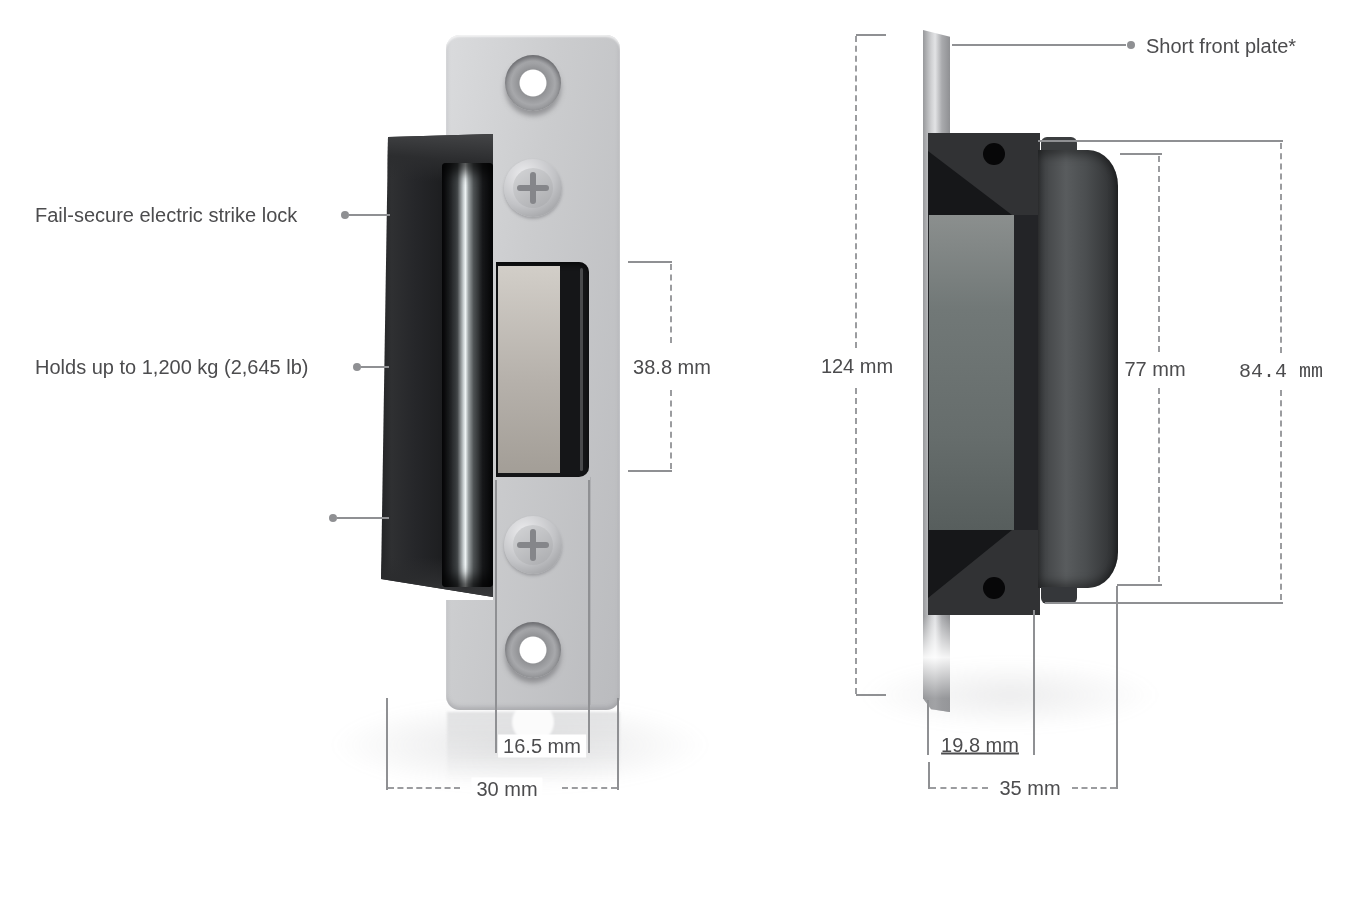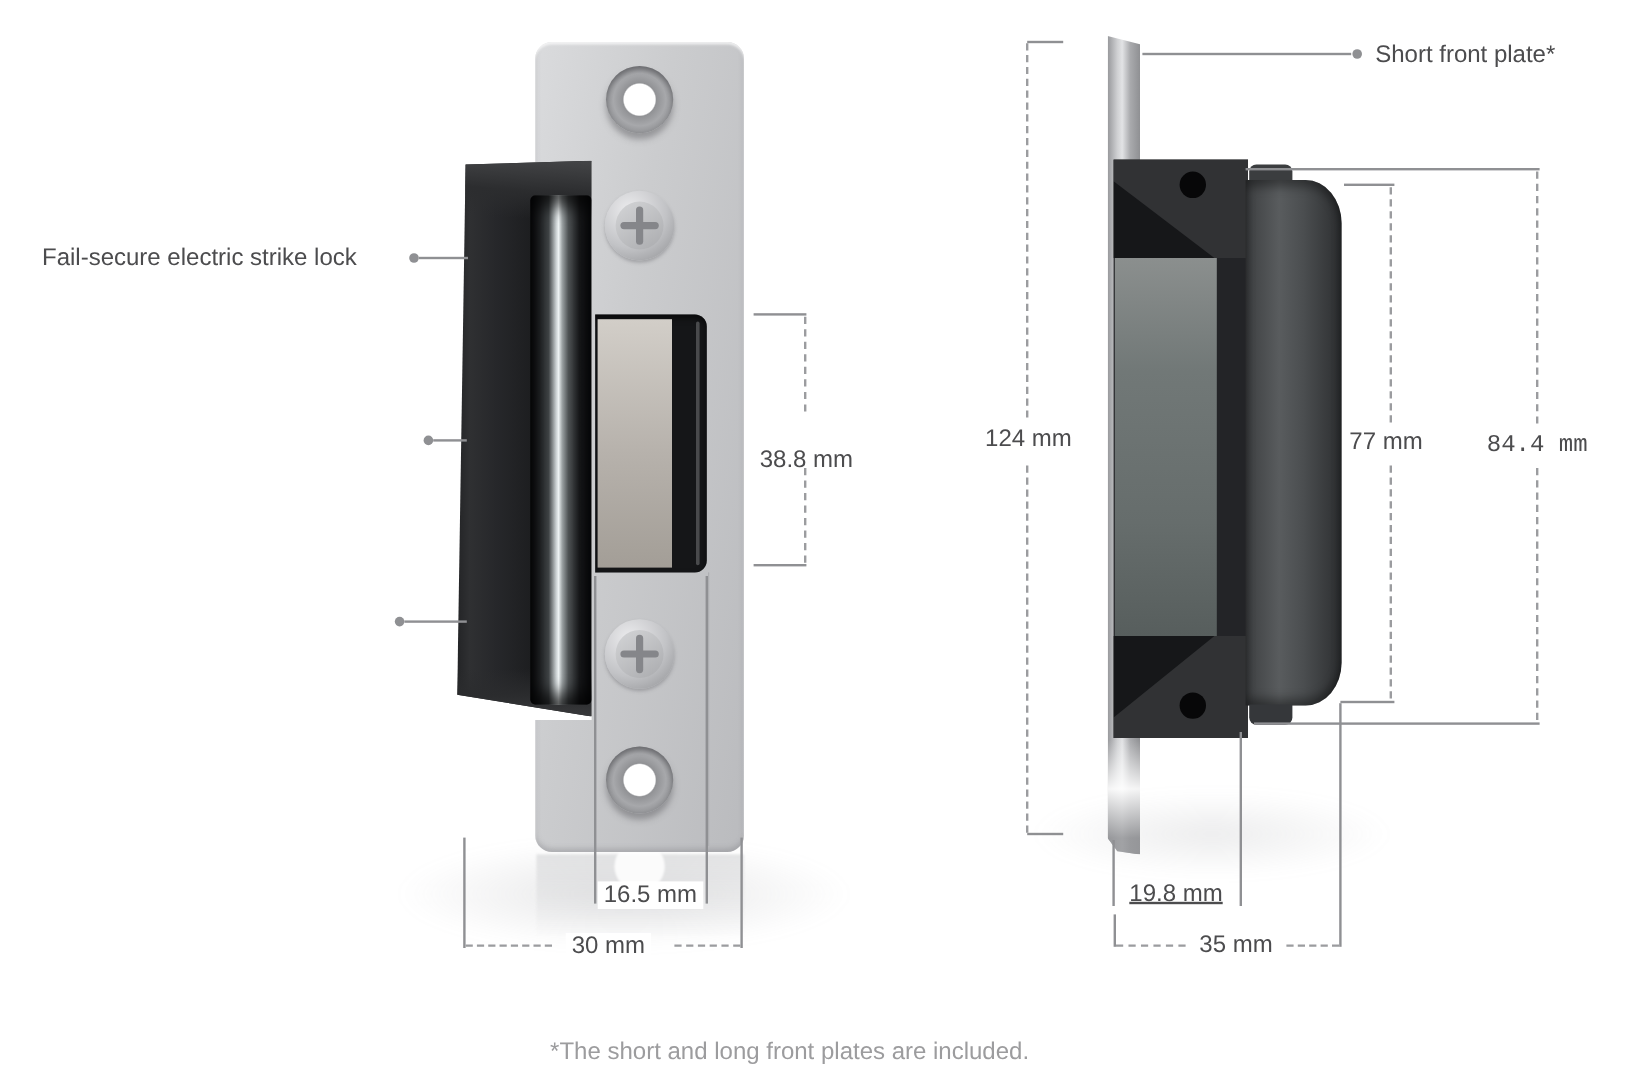--- a/index.html
+++ b/index.html
@@ -116,32 +116,33 @@
     <div class="strike-body">
       <div class="strike-channel"></div>
     </div>
   </div>
 
   <div class="grp">
     <div class="callout" style="left:35px;top:201px;">Fail-secure electric strike lock</div>
     <div class="dot" style="left:341px;top:211px;"></div>
     <div class="hline" style="left:349px;top:214px;width:41px;"></div>
 
+    <div class="callout" style="left:35px;top:353px;">Holds up to 1,200 kg (2,645 lb)</div>
     <div class="dot" style="left:353px;top:363px;"></div>
     <div class="hline" style="left:361px;top:366px;width:28px;"></div>
 
     <div class="dot" style="left:329px;top:514px;"></div>
     <div class="hline" style="left:337px;top:517px;width:52px;"></div>
   </div>
 
   <div class="grp">
 
     <div class="hline" style="left:628px;top:261px;width:44px;"></div>
     <div class="vdash" style="left:670px;top:264px;height:79px;"></div>
-    <div class="dim" style="left:672px;top:367px;margin-top:17px;">38.8 mm</div>
+    <div class="dim" style="left:672px;top:367px;">38.8 mm</div>
     <div class="vdash" style="left:670px;top:390px;height:79px;"></div>
     <div class="hline" style="left:628px;top:470px;width:44px;"></div>
 
     <div class="vline" style="left:495px;top:480px;height:273px;"></div>
     <div class="vline" style="left:588px;top:480px;height:273px;"></div>
     <div class="dim" style="left:542px;top:746px;">16.5 mm</div>
 
     <div class="vline" style="left:386px;top:698px;height:92px;"></div>
     <div class="vline" style="left:617px;top:698px;height:92px;"></div>
     <div class="hdash" style="left:388px;top:787px;width:72px;"></div>
@@ -205,15 +206,14 @@
     <div class="vline" style="left:1033px;top:610px;height:145px;"></div>
     <div class="dim" style="left:980px;top:745px;text-decoration:underline;">19.8 mm</div>
 
     <div class="vline" style="left:928px;top:762px;height:27px;"></div>
     <div class="vline" style="left:1116px;top:586px;height:203px;"></div>
     <div class="hdash" style="left:930px;top:787px;width:58px;"></div>
     <div class="hdash" style="left:1072px;top:787px;width:44px;"></div>
     <div class="dim" style="left:1030px;top:788px;">35 mm</div>
   </div>
 
-  <div class="footnote" style="left:658px;top:877px;">*The short and long front plates are included.</div>
 
 </div>
 
 </body></html>

